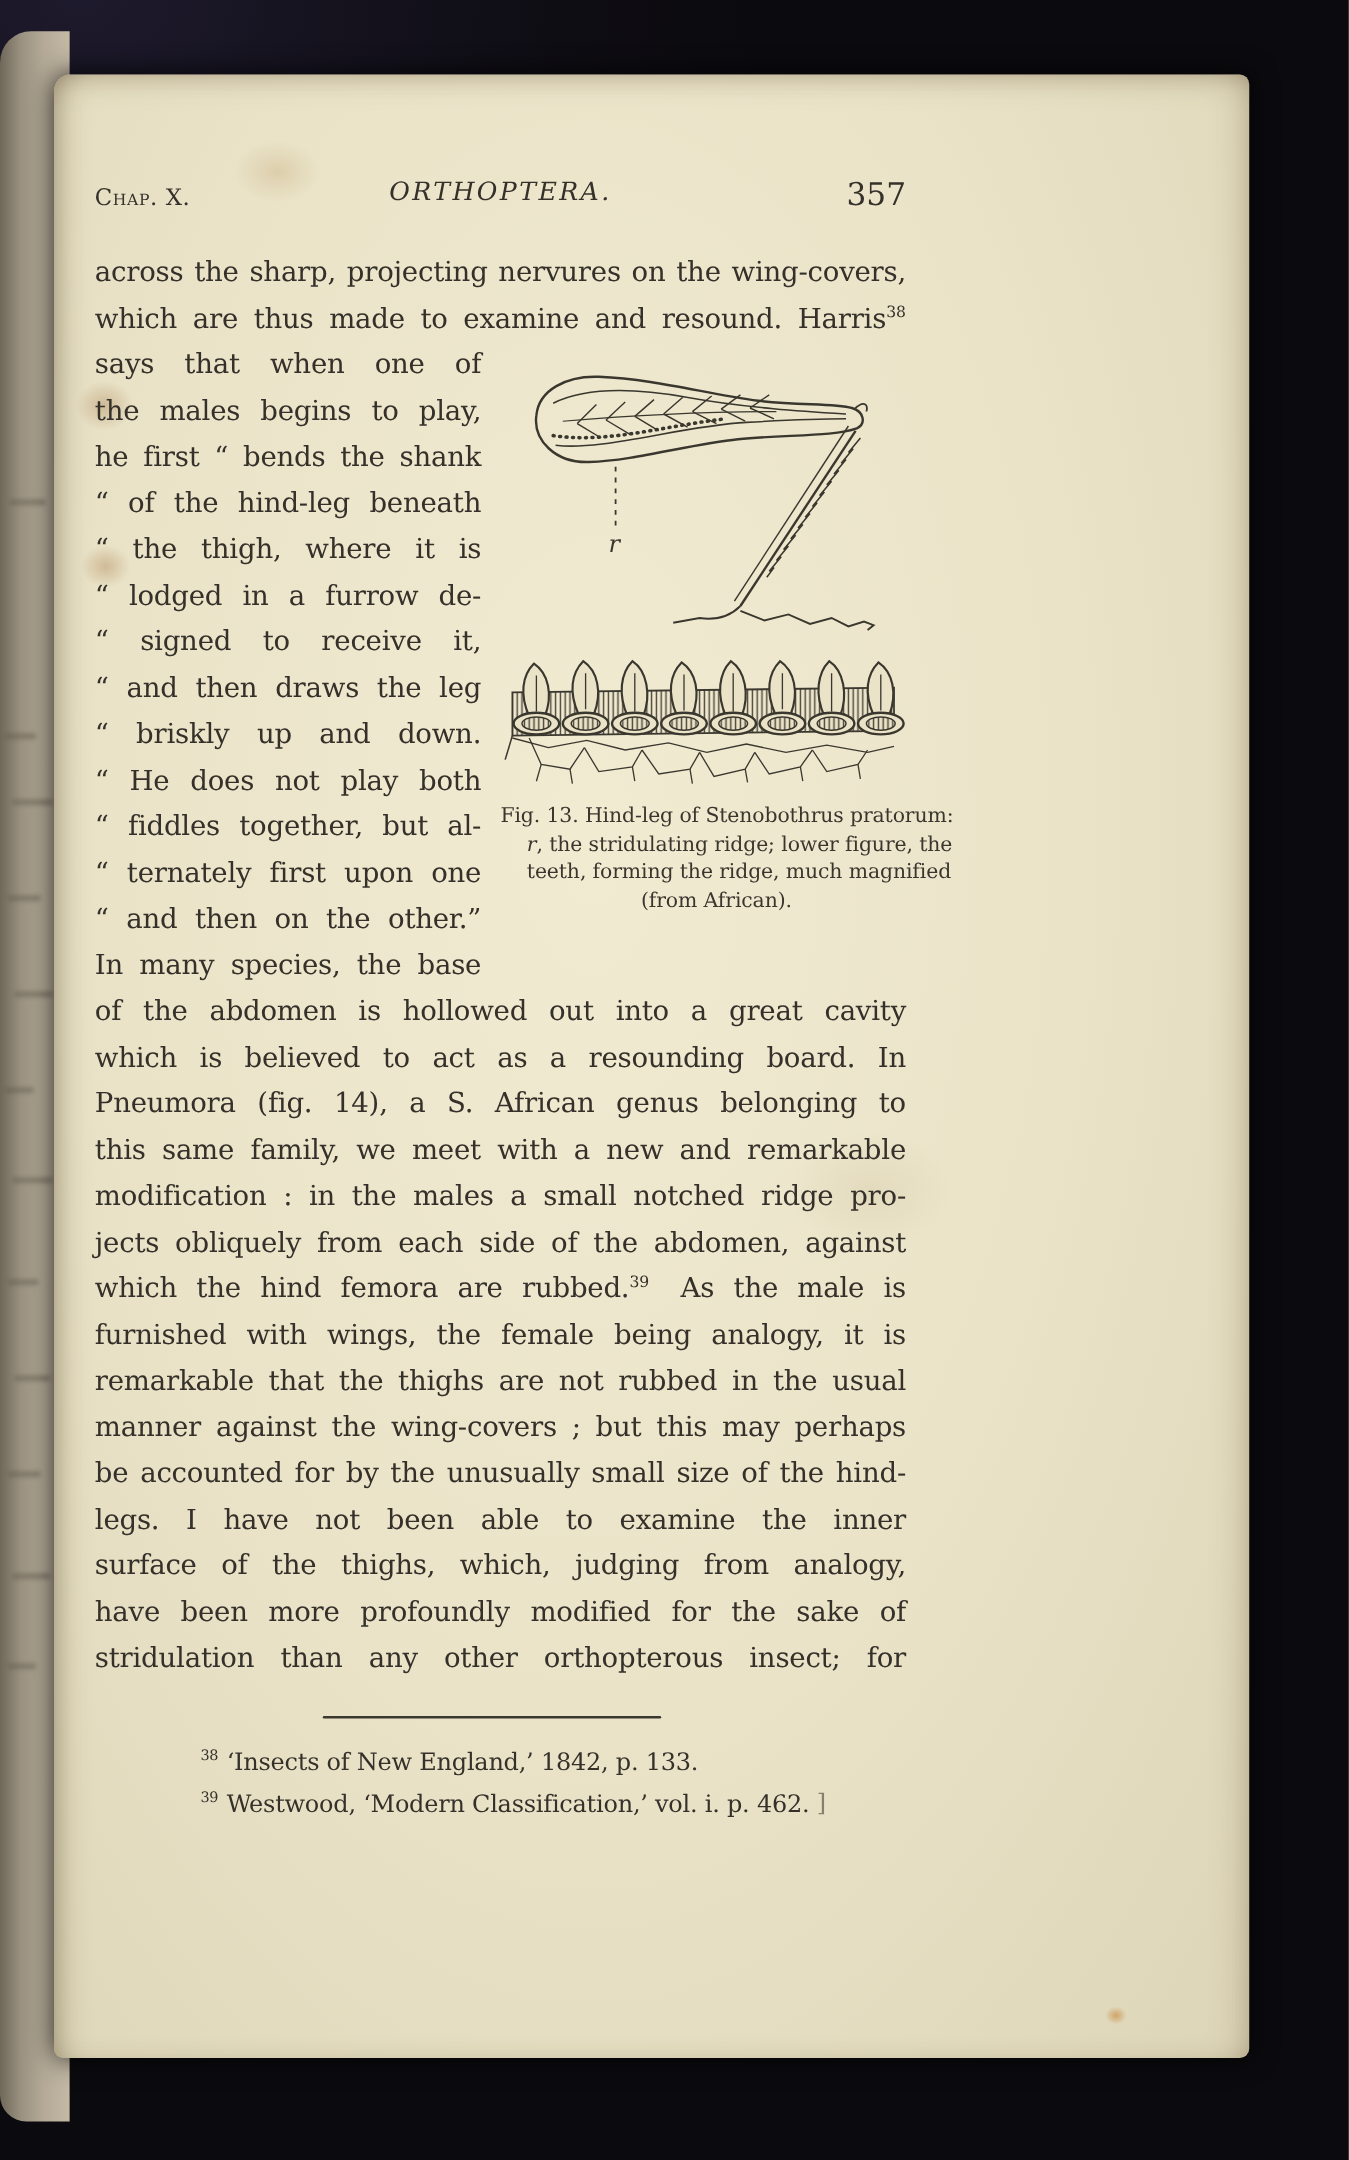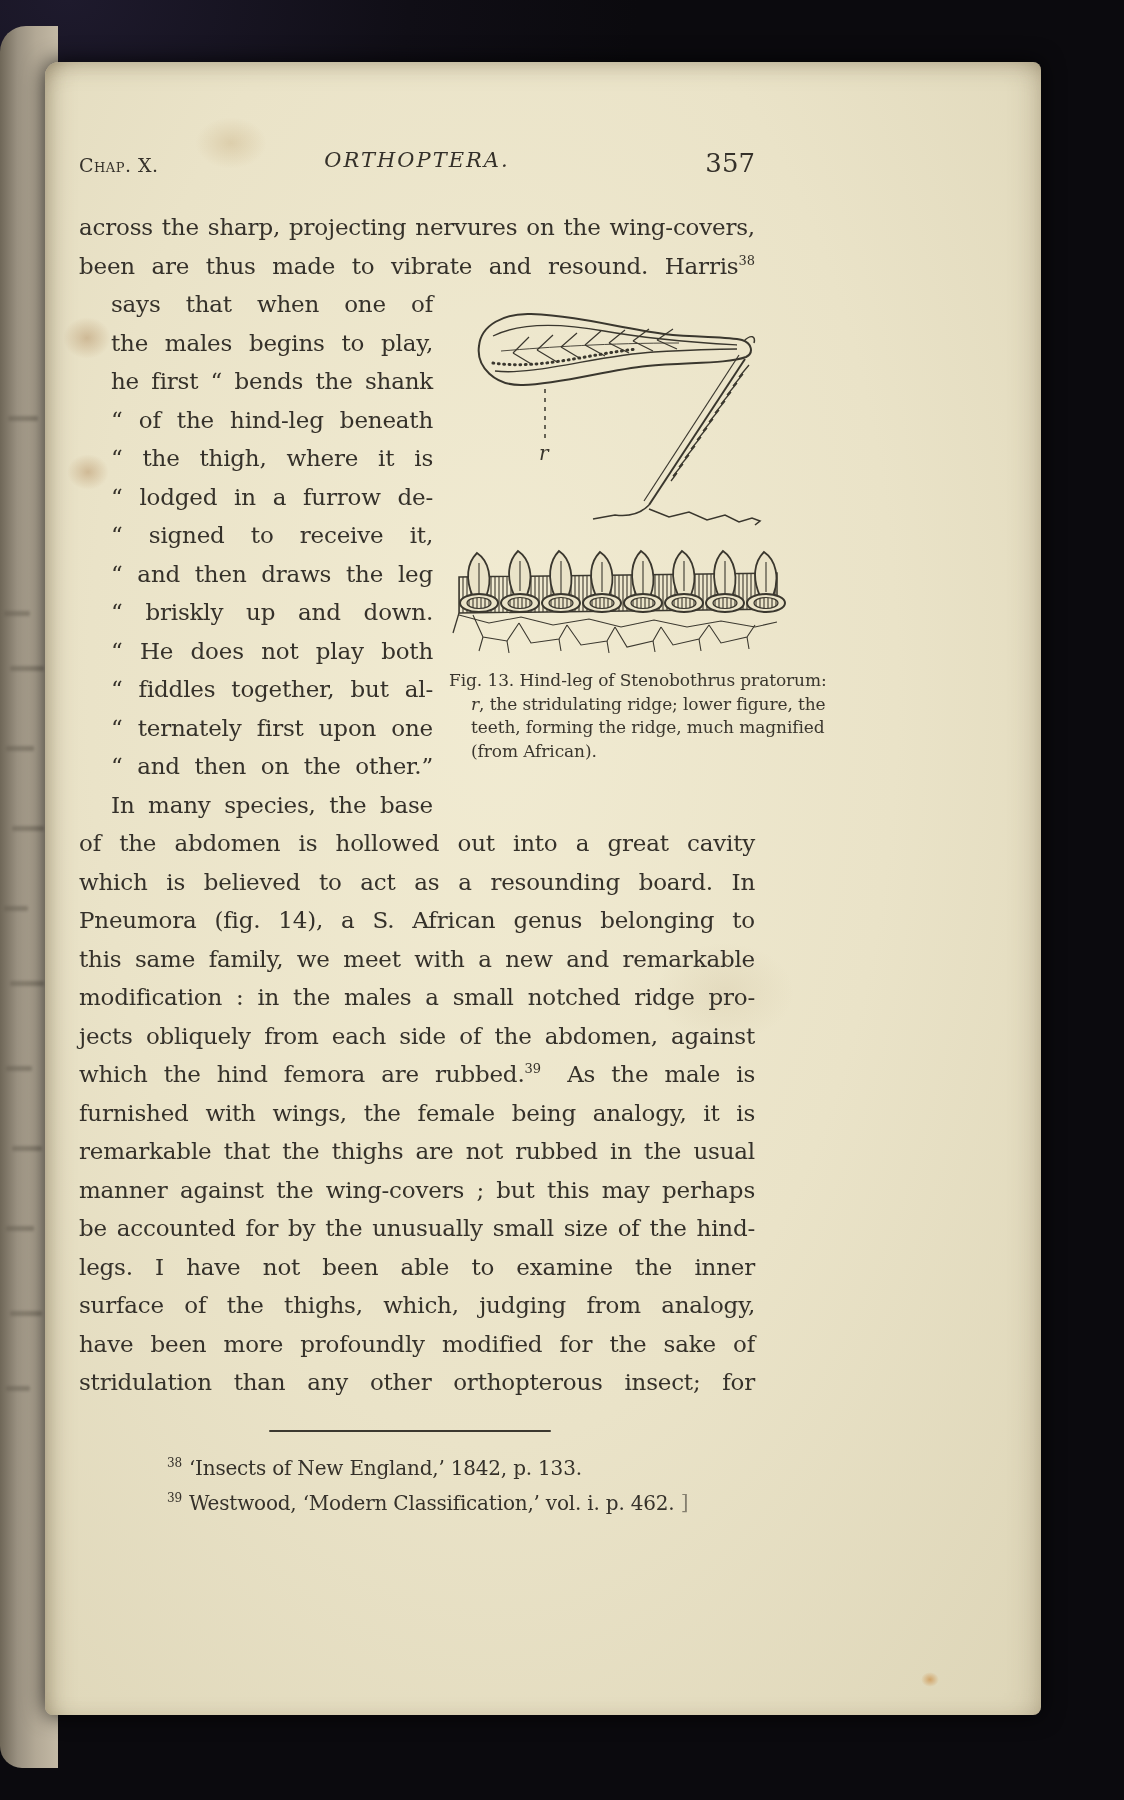--- a/index.html
+++ b/index.html
@@ -26,24 +26,24 @@
   .stain{position:absolute;border-radius:50%;pointer-events:none;}
   .content{position:absolute;left:34px;top:0;width:676px;color:#35312a;}
   .header{display:flex;align-items:baseline;margin-top:86px;position:relative;height:34px;}
   .chap{font-variant-caps:small-caps;font-size:19px;letter-spacing:.5px;}
   .running-title{position:absolute;left:0;right:0;text-align:center;font-size:21px;letter-spacing:2px;font-style:italic;}
   .pagenum{margin-left:auto;font-size:26px;}
   .body-text{margin-top:26px;font-size:23px;letter-spacing:-0.2px;line-height:38.5px;}
   .jline{text-align:justify;text-align-last:justify;text-justify:inter-word;height:38.5px;white-space:normal;}
   .sup{font-size:13px;vertical-align:super;line-height:0;letter-spacing:0;}
   .two-col{display:flex;gap:16px;}
-  .left-col{width:322px;flex:none;margin-left:32px;}
+  .left-col{width:322px;flex:none;}
   .fig-area{width:338px;flex:none;padding-top:6px;}
   .fig-area svg{display:block;}
-  .caption{margin-top:14px;font-size:17px;line-height:23.5px;color:#3a362e;letter-spacing:-0.1px;}
+  .caption{margin-top:14px;font-size:17px;line-height:23.5px;color:#3a362e;letter-spacing:-0.1px;text-align:center;}
   .cap-line{white-space:nowrap;}
   .cap-indent{padding-left:22px;}
   .ital{font-style:italic;}
   .footnote-rule{margin:28px 0 0 190px;width:282px;height:2px;background:#3b382f;border-radius:1px;}
   .footnotes{margin-top:16px;padding-left:88px;font-size:20px;line-height:30.5px;letter-spacing:-0.2px;color:#35312a;}
   .fn-ref{font-size:12px;vertical-align:super;margin-right:7px;}
   .fn-mark{opacity:.55;}
 </style>
 </head>
 <body>
@@ -76,21 +76,21 @@
     <div class="header">
       <span class="chap">Chap. X.</span>
       <span class="running-title">ORTHOPTERA.</span>
       <span class="pagenum">357</span>
     </div>
 
     <div class="body-text">
 
       <div class="jline">across the sharp, projecting nervures on the wing-covers,</div>
       <div class="jline">
-        <span>been are thus made to vibrate and resound.  Harris</span><span class="sup">38</span>
+        <span>which are thus made to examine and resound.  Harris</span><span class="sup">38</span>
       </div>
 
       <div class="two-col">
         <div class="left-col">
           <div class="jline">says that when one of</div>
           <div class="jline">the males begins to play,</div>
           <div class="jline">he first “ bends the shank</div>
           <div class="jline">“ of the hind-leg beneath</div>
           <div class="jline">“ the thigh, where it is</div>
           <div class="jline">“ lodged in a furrow de-</div>

